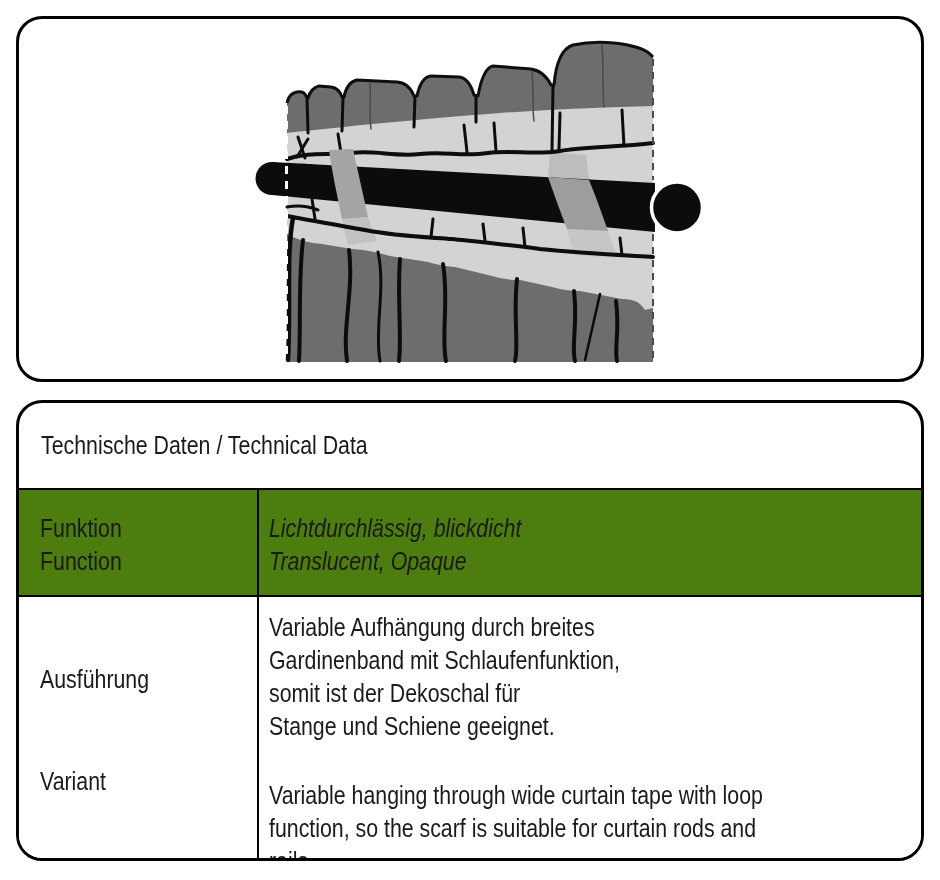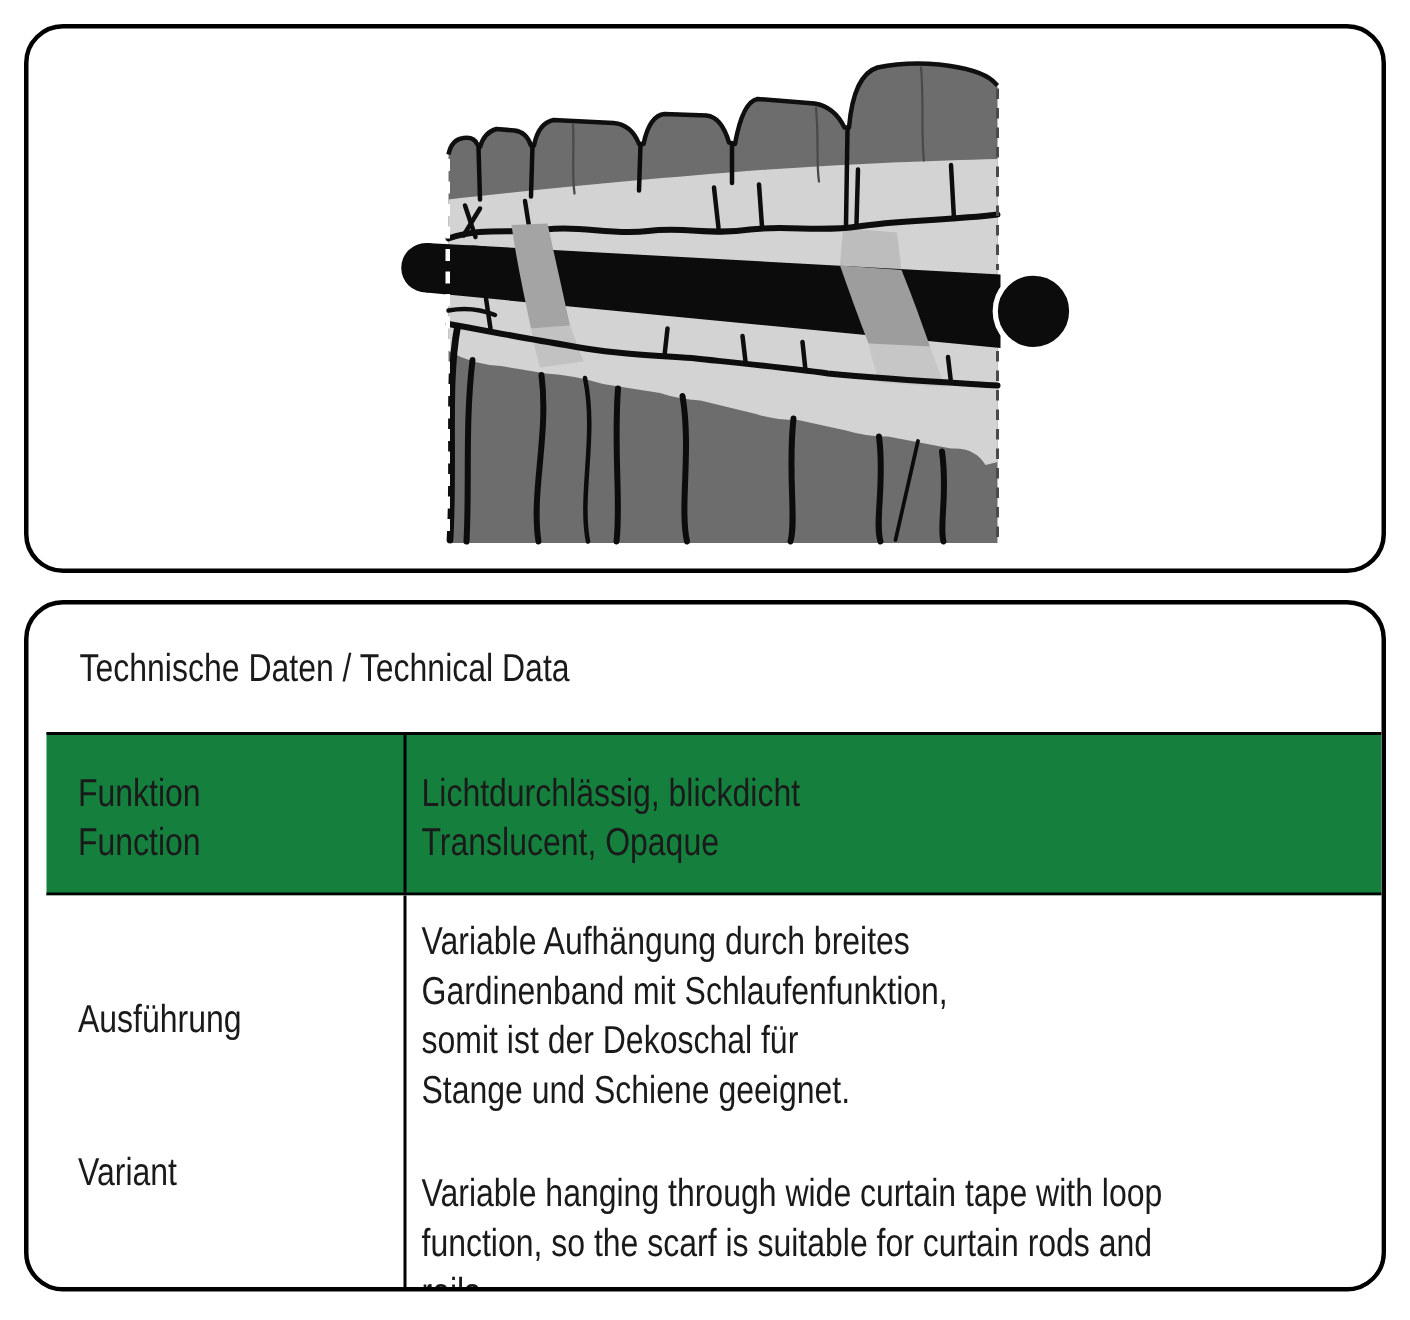--- a/index.html
+++ b/index.html
@@ -11,21 +11,20 @@
     position: relative;
     overflow: hidden;
   }
   .card {
     position: absolute;
     box-sizing: border-box;
     border: 3px solid #000;
     border-radius: 26px;
     background: #fff;
     overflow: hidden;
-    padding-left: 12px;
   }
   .card1 { left: 16px; top: 16px;  width: 908px; height: 366px; }
   .card2 { left: 16px; top: 400px; width: 908px; height: 461px; }
   .card1 svg { display: block; width: 902px; height: 360px; }
 
   
   .ctxt {
     display: block;
     font-size: 26px;
     line-height: 33px;
@@ -37,31 +36,31 @@
   .spec-header {
     height: 85px;
     display: flex;
     align-items: center;
     padding-left: 22px;
     box-sizing: border-box;
   }
   .spec-row { display: flex; box-sizing: border-box; }
   .row1 {
     height: 109px;
-    background: #15803d;
+    background: #4d7c0f;
     border-top: 2px solid #000;
     border-bottom: 2px solid #000;
   }
   .row2 { height: 261px; background: #fff; }
   .cell { box-sizing: border-box; }
   .cell.left  { width: 240px; flex: none; border-right: 2px solid #000; }
   .cell.right { flex: 1; min-width: 0; }
   .row1 .cell  { padding-top: 22px; }
   .row1 .left  { padding-left: 21px; }
-  .row1 .right { padding-left: 10px; }
+  .row1 .right { padding-left: 10px; font-style: italic; }
   .row2 .left  { position: relative; }
   .row2 .right { padding-left: 10px; border-radius: 27px; }
   .lbl-de { position: absolute; top: 66px;  left: 21px; }
   .lbl-en { position: absolute; top: 168px; left: 21px; }
   p.de { margin: 14px 0 0 0; }
   p.en { margin: 36px 0 0 0; }
 </style>
 </head>
 <body>
 

